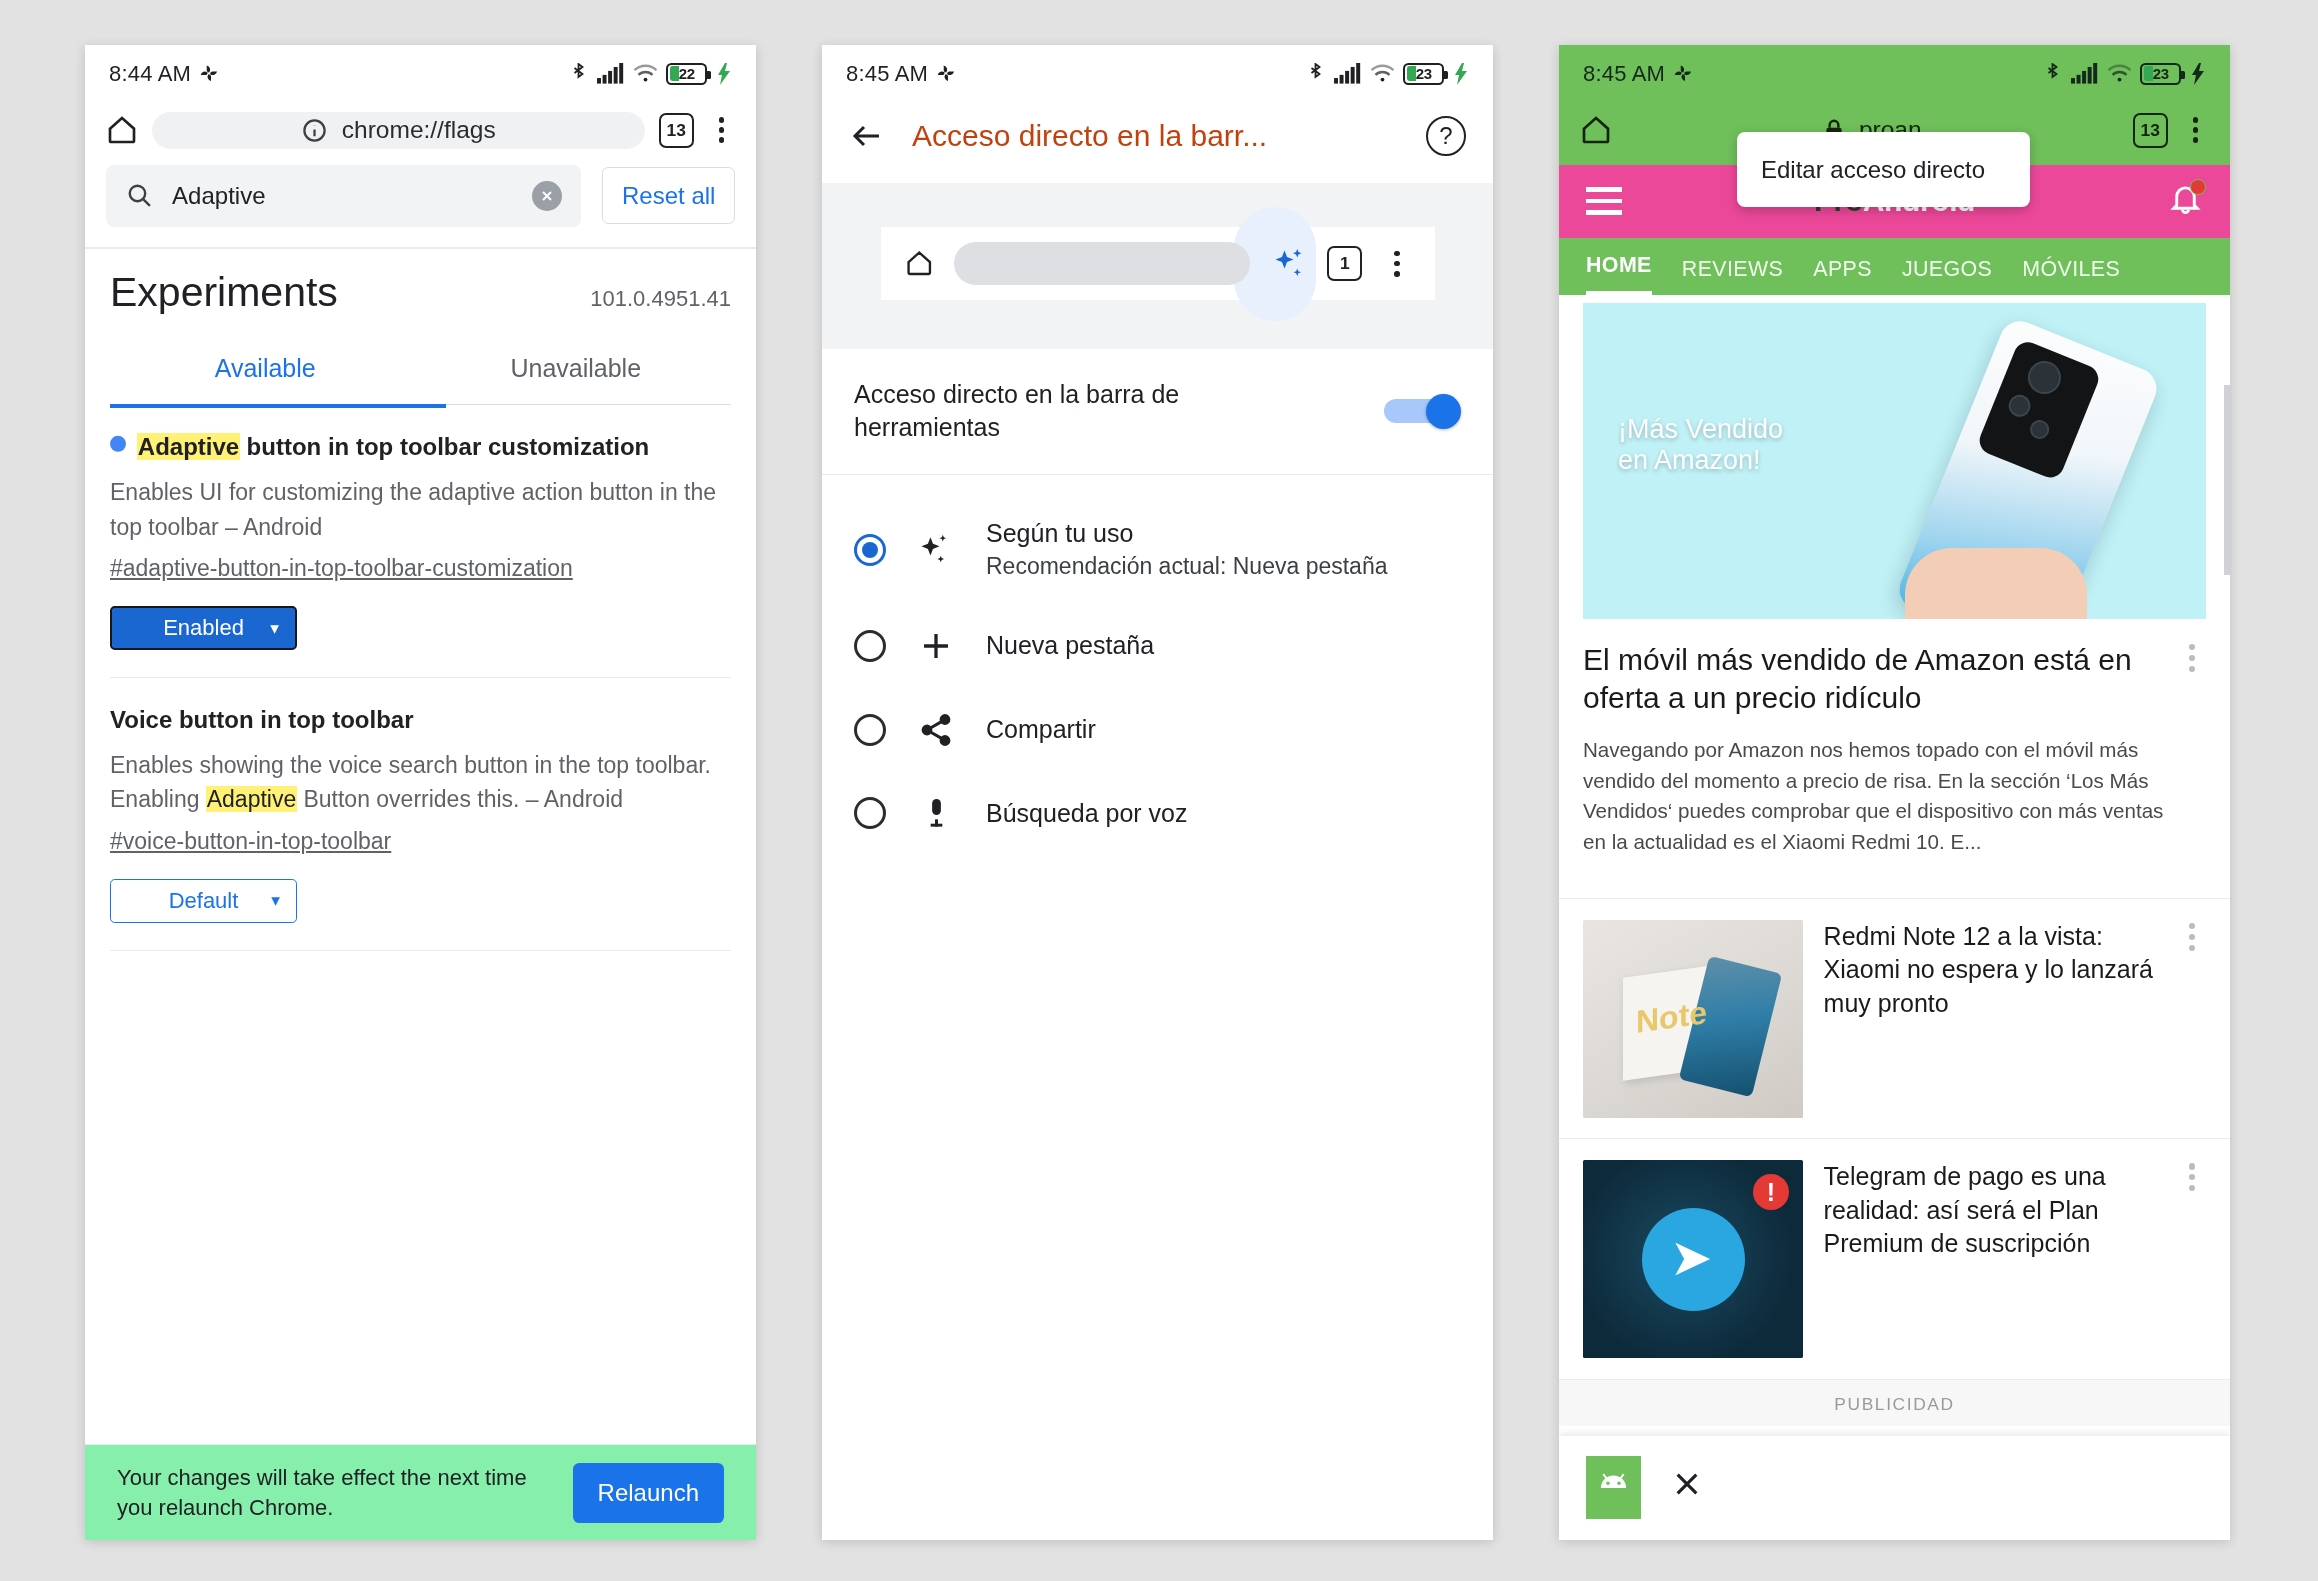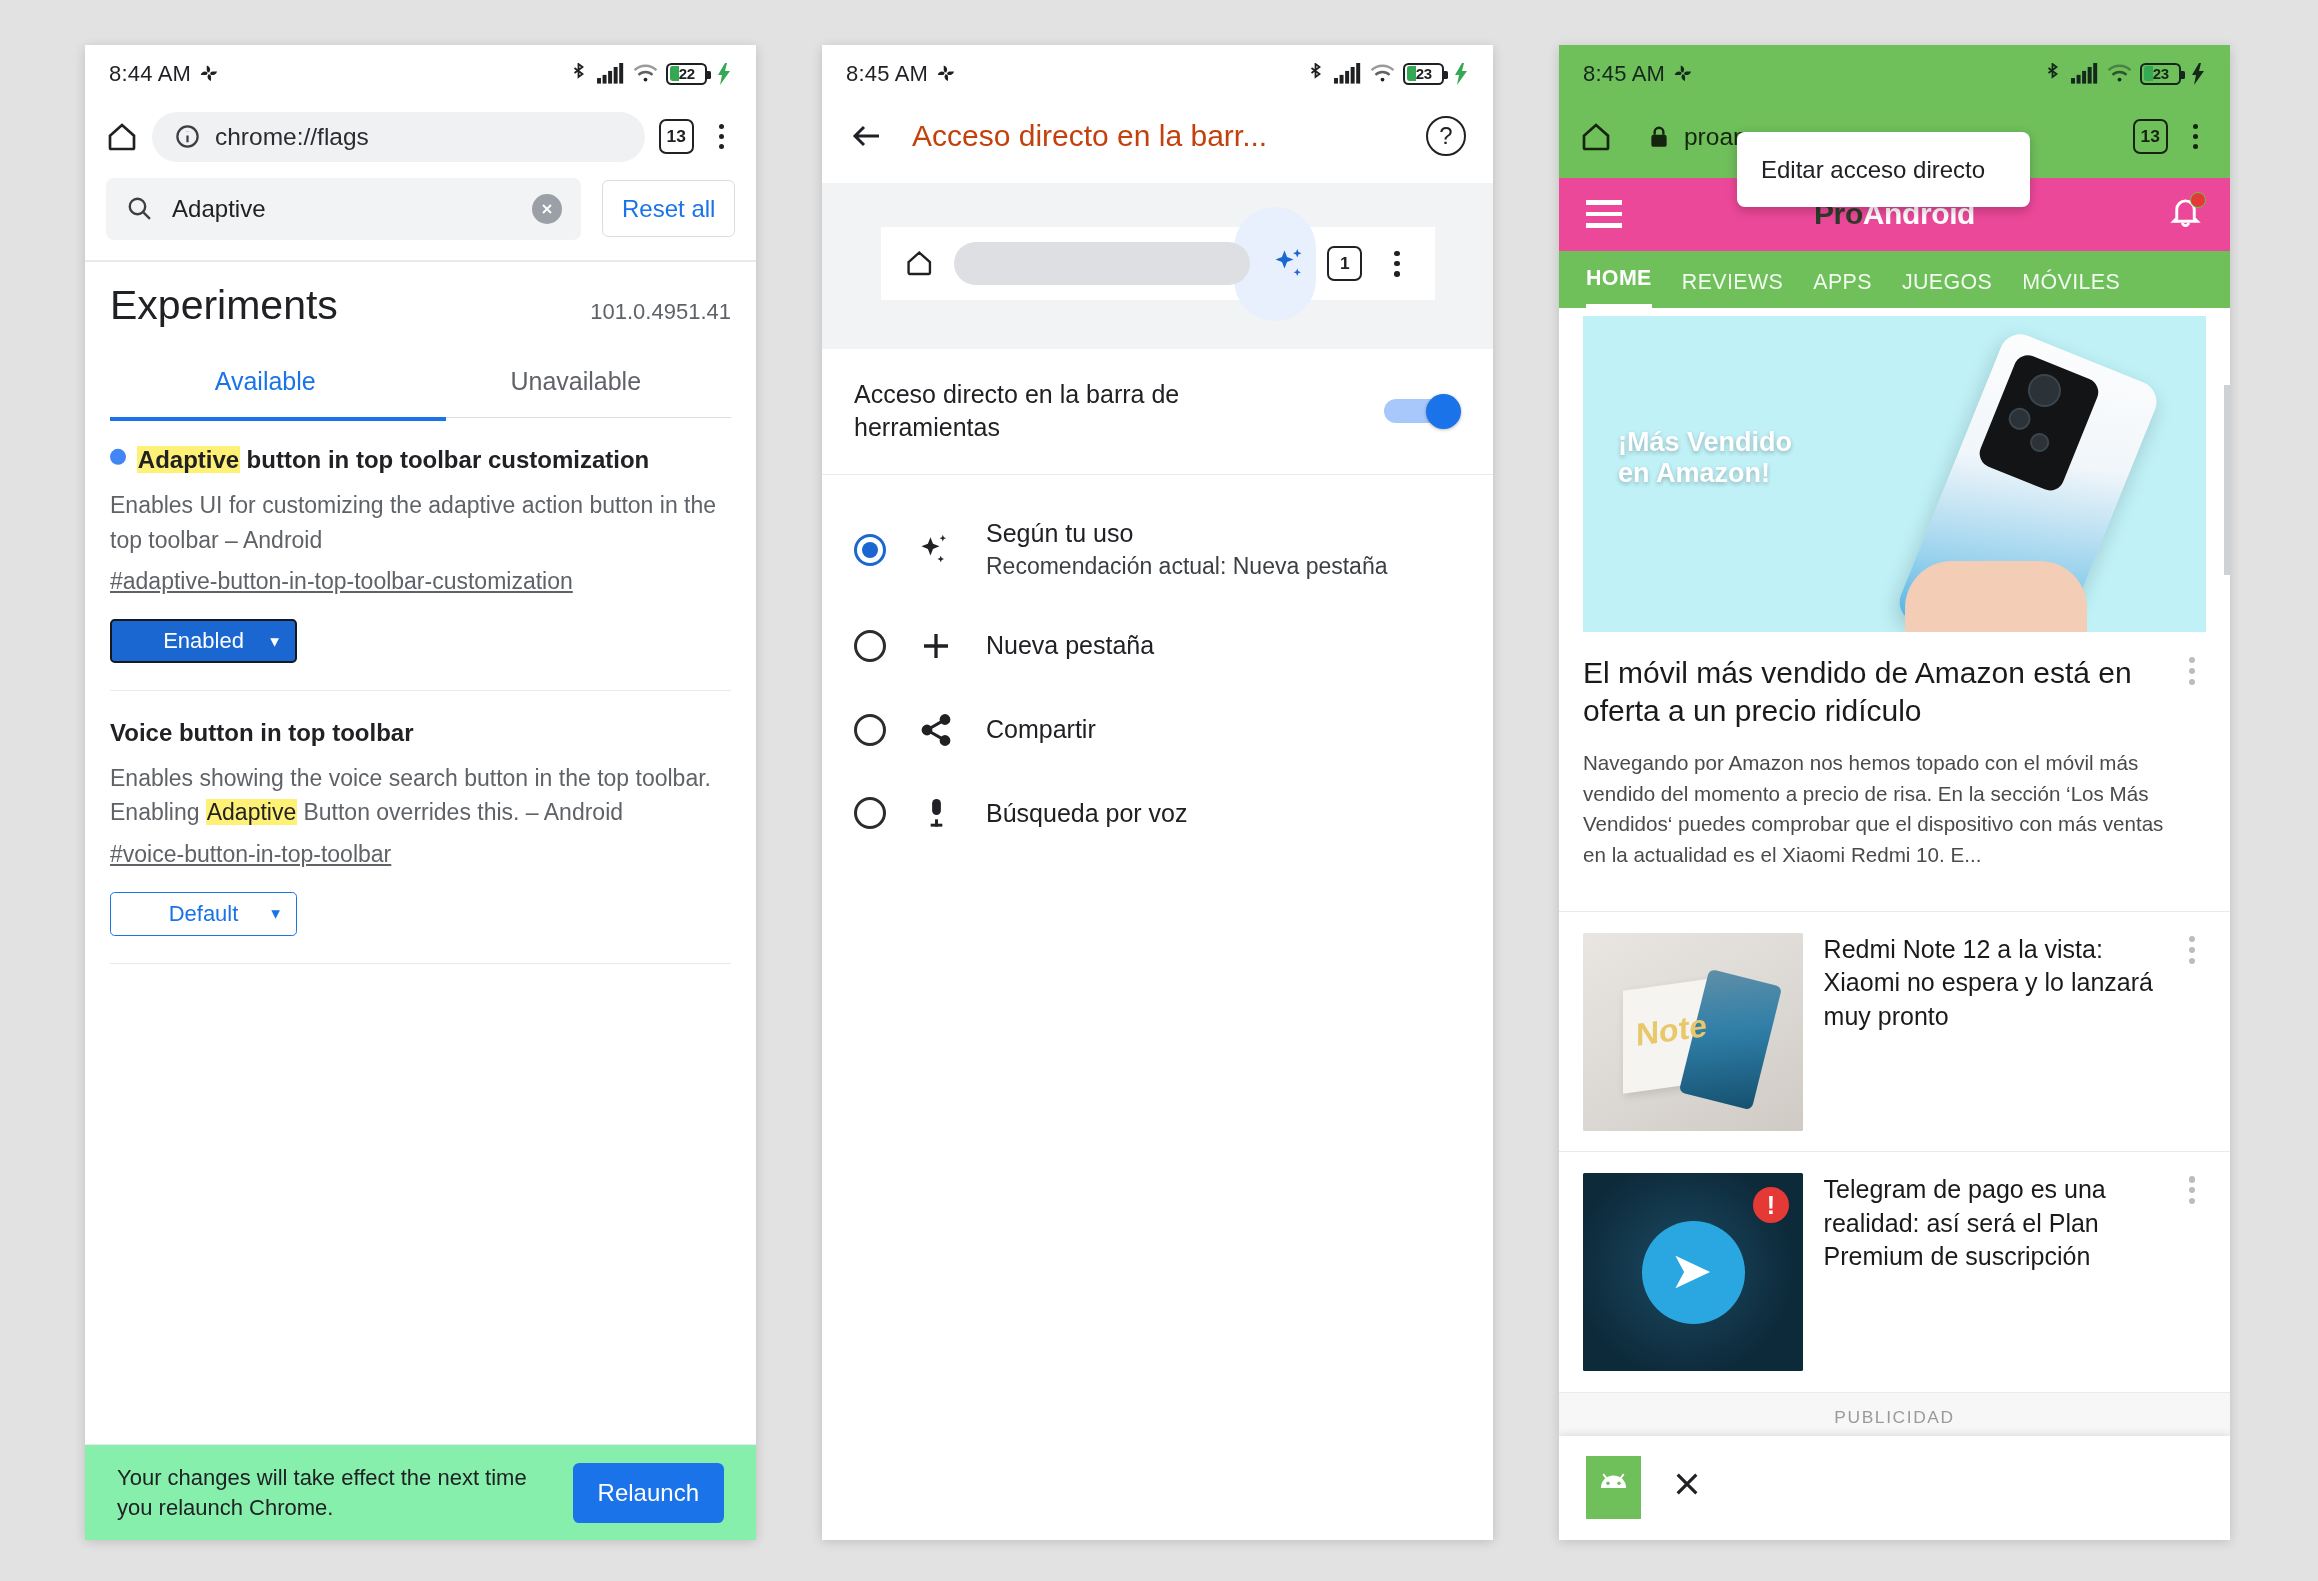--- a/index.html
+++ b/index.html
@@ -50,23 +50,23 @@
     position: relative; font-size: 15px; font-weight: 700; line-height: 1;
     letter-spacing: -0.4px;
   }
 
   
   .chrome-toolbar {
     display: flex; align-items: center; gap: 14.2px;
     padding: 9.5px 20.6px 16px 20.6px;
   }
   .omnibox {
-    flex: 1; height: 50px; background: #eff1f3; border-radius: 28.5px;
+    flex: 1; height: 37px; background: #eff1f3; border-radius: 28.5px;
     display: flex; align-items: center; gap: 14.2px; padding: 0 22px;
-    font-size: 24.5px; color: #2b2c2f;
+    font-size: 24.5px; color: #2b2c2f; justify-content: center;
   }
   .omnibox.green { background: #6fbf5b; color: #15260f; }
   .tabcount {
     width: 35px; height: 35px; border: 2.8px solid #202124; border-radius: 7.1px;
     display: flex; align-items: center; justify-content: center;
     font-size: 17.4px; font-weight: 700; color: #202124;
   }
   .tabcount.light { border-color: #16240f; color: #16240f; }
   .kebab { display: flex; flex-direction: column; gap: 4.7px; padding: 3.2px 11px; }
   .kebab i { width: 5.5px; height: 5.5px; border-radius: 50%; background: #202124; display: block; }
@@ -235,21 +235,21 @@
   .site-tabs .st {
     color: #f2fbef; font-size: 21.4px; padding-bottom: 12.7px; letter-spacing: 0.4px;
   }
   .site-tabs .st.active { color: #fff; font-weight: 700; border-bottom: 4px solid #fff; }
 
   .hero {
     height: 316px; background: #bff1f7; position: relative; overflow: hidden;
     margin: 8px 24px 0 24px;
   }
   .hero .badge-text {
-    position: absolute; left: 35px; top: 111px; color: #fff; font-weight: 700;
+    position: absolute; left: 35px; top: 111px; color: #fff; font-weight: 400;
     font-size: 27px; line-height: 1.15; text-shadow: 0 1.6px 4px rgba(0,0,0,.25);
   }
   .hero .phone-art {
     position: absolute; right: 95px; top: 32px; width: 166px; height: 308px;
     border-radius: 20.6px; transform: rotate(22deg);
     background: linear-gradient(165deg, #fdfdfd 0%, #f1f6fa 38%, #9ed4ee 68%, #2aa3dd 100%);
     box-shadow: 0 8px 20.6px rgba(0,0,0,.18);
   }
   .hero .cam {
     position: absolute; left: 19px; top: 17.4px; width: 89px; height: 119px;

